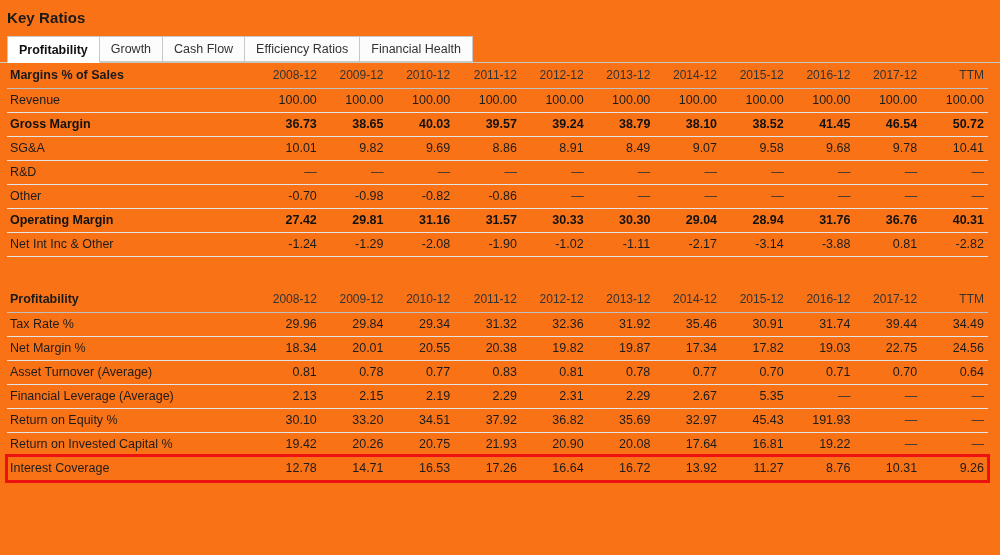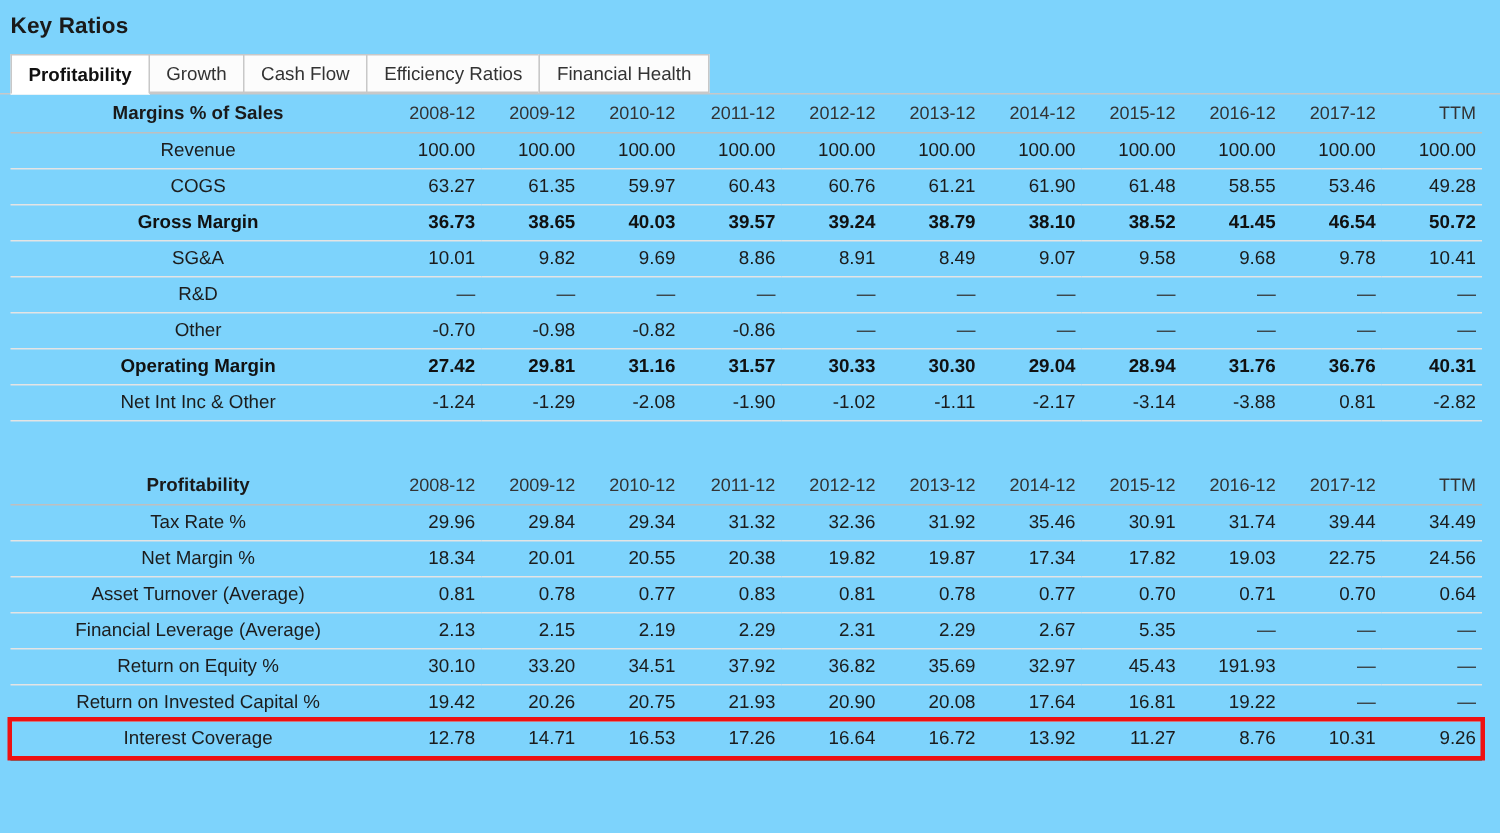--- a/index.html
+++ b/index.html
@@ -10,21 +10,21 @@
     height: 555px;
     background: #ffffff;
     font-family: "Liberation Sans", sans-serif;
     -webkit-font-smoothing: antialiased;
   }
 
   .page {
     position: relative;
     width: 1000px;
     height: 555px;
-    background: #7dd3fc;
+    background: #f97316;
     overflow: hidden;
   }
 
   
   .page-title {
     font-size: 15px;
     font-weight: bold;
     color: #1a1a1a;
     padding: 8px 0 0 7px;
     letter-spacing: 0.1px;
@@ -85,21 +85,21 @@
     padding: 0 4px 0 0;
     height: 23px;
     line-height: 23px;
     text-align: right;
     white-space: nowrap;
     font-weight: normal;
     vertical-align: middle;
     border-bottom: 1px solid #e4e4e4;
   }
   table.ratios th.rowlabel, table.ratios td.rowlabel {
-    text-align: center;
+    text-align: left;
     padding-left: 3px;
     padding-right: 0;
   }
 
   
   tr.section-head th {
     font-weight: bold;
     color: #1a1a1a;
     border-bottom: 1px solid #bfbfbf;
     height: 25px;
@@ -183,34 +183,20 @@
             <td>100.00</td>
             <td>100.00</td>
             <td>100.00</td>
             <td>100.00</td>
             <td>100.00</td>
             <td>100.00</td>
             <td>100.00</td>
             <td>100.00</td>
             <td>100.00</td>
           </tr>
-          <tr class="">
-            <td class="rowlabel">COGS</td>
-            <td>63.27</td>
-            <td>61.35</td>
-            <td>59.97</td>
-            <td>60.43</td>
-            <td>60.76</td>
-            <td>61.21</td>
-            <td>61.90</td>
-            <td>61.48</td>
-            <td>58.55</td>
-            <td>53.46</td>
-            <td>49.28</td>
-          </tr>
           <tr class="bold ">
             <td class="rowlabel">Gross Margin</td>
             <td>36.73</td>
             <td>38.65</td>
             <td>40.03</td>
             <td>39.57</td>
             <td>39.24</td>
             <td>38.79</td>
             <td>38.10</td>
             <td>38.52</td>

